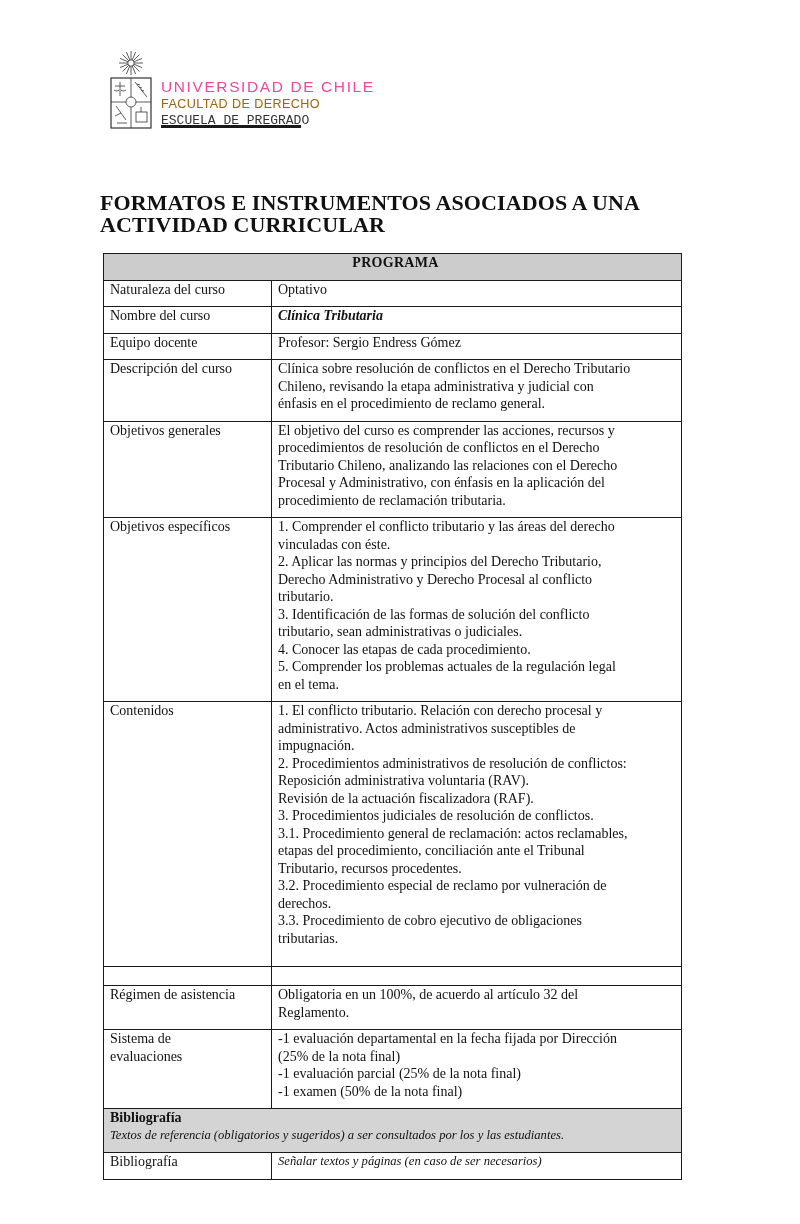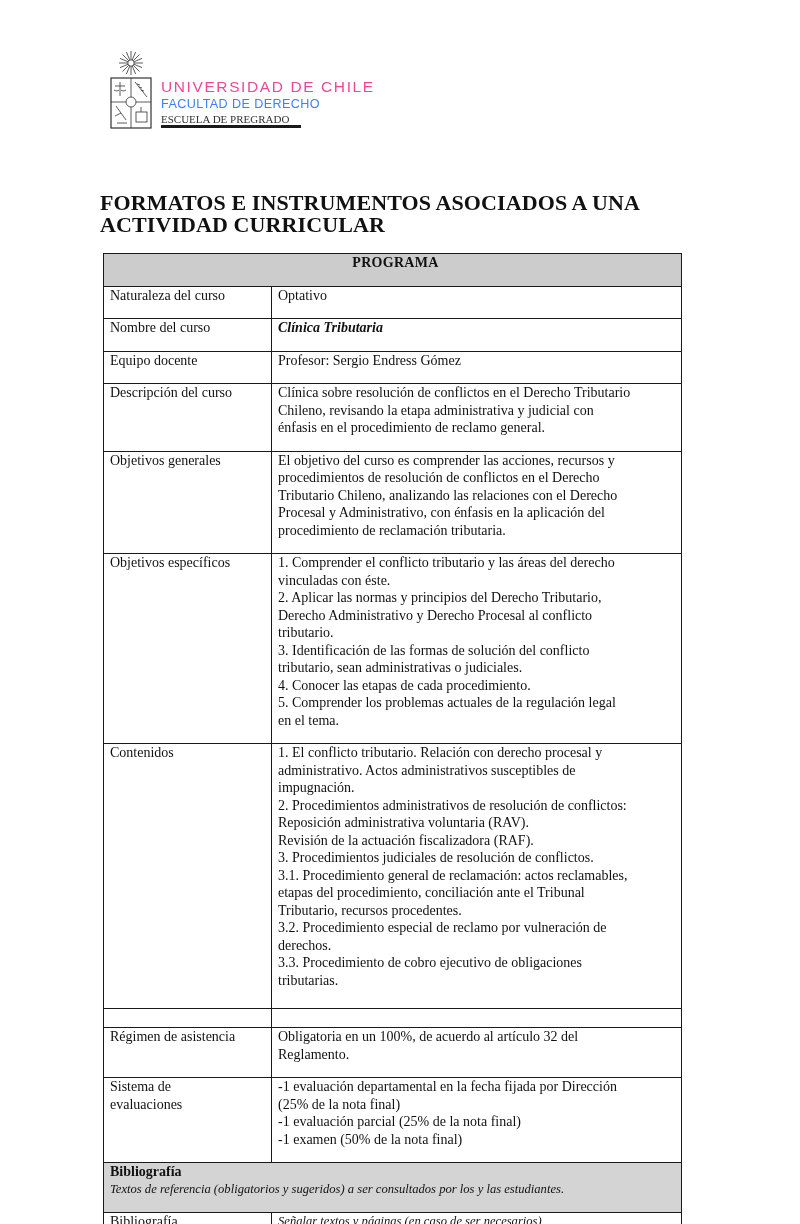--- a/index.html
+++ b/index.html
@@ -1,28 +1,28 @@
 <!DOCTYPE html>
 <html><head>
 <meta charset="utf-8">
 <style>
   html, body { margin: 0; padding: 0; background: #ffffff; }
   body { width: 800px; height: 1224px; position: relative; font-family: "Liberation Serif", "DejaVu Serif", serif; color: #111; overflow: hidden; }
 
   .logo { position: absolute; left: 108px; top: 50px; width: 200px; height: 80px; }
   .crest { position: absolute; left: 0; top: 0; width: 46px; height: 82px; }
   .uni-name { position: absolute; left: 53px; top: 28px; font-family: "Liberation Sans", "DejaVu Sans", sans-serif; font-size: 15.5px; letter-spacing: 1.6px; color: #ec4899; white-space: nowrap; }
-  .fac-name { position: absolute; left: 53px; top: 47px; font-family: "Liberation Sans", "DejaVu Sans", sans-serif; font-size: 12.6px; letter-spacing: 0.4px; color: #3b82f6; white-space: nowrap; }
-  .esc-name { position: absolute; left: 53px; top: 63px; font-family: Liberation Serif, serif; font-size: 11px; color: #333; white-space: nowrap; }
+  .fac-name { position: absolute; left: 53px; top: 47px; font-family: "Liberation Sans", "DejaVu Sans", sans-serif; font-size: 12.6px; letter-spacing: 0.4px; color: #a16207; white-space: nowrap; }
+  .esc-name { position: absolute; left: 53px; top: 63px; font-family: Liberation Mono, monospace; font-size: 13px; color: #333; white-space: nowrap; }
   .logo-bar { position: absolute; left: 53px; top: 75px; width: 140px; height: 3px; background: #1a1a1a; }
 
   .doc-title { position: absolute; left: 100px; width: 600px; top: 192px; font-weight: bold; font-size: 22px; line-height: 22px; letter-spacing: 0.1px; }
 
   table.prog { position: absolute; left: 103px; top: 253px; width: 579px; border-collapse: collapse; font-size: 14px; line-height: 17.5px; }
-  table.prog td { border: 1.2px solid #1a1a1a; vertical-align: top; padding: 0 0 14px 6px; }
+  table.prog td { border: 1.2px solid #1a1a1a; vertical-align: top; padding: 0 0 8px 6px; }
   table.prog td.lbl { width: 161px; }
   .hdr { background: #cccccc; text-align: center; font-weight: bold; letter-spacing: 0.3px; }
   .sect { background: #d4d4d4; }
   .b { font-weight: bold; }
   .i { font-style: italic; }
   .small-i { font-style: italic; font-size: 12.6px; }
   .line { display: block; }
 </style>
 </head>
 <body>

